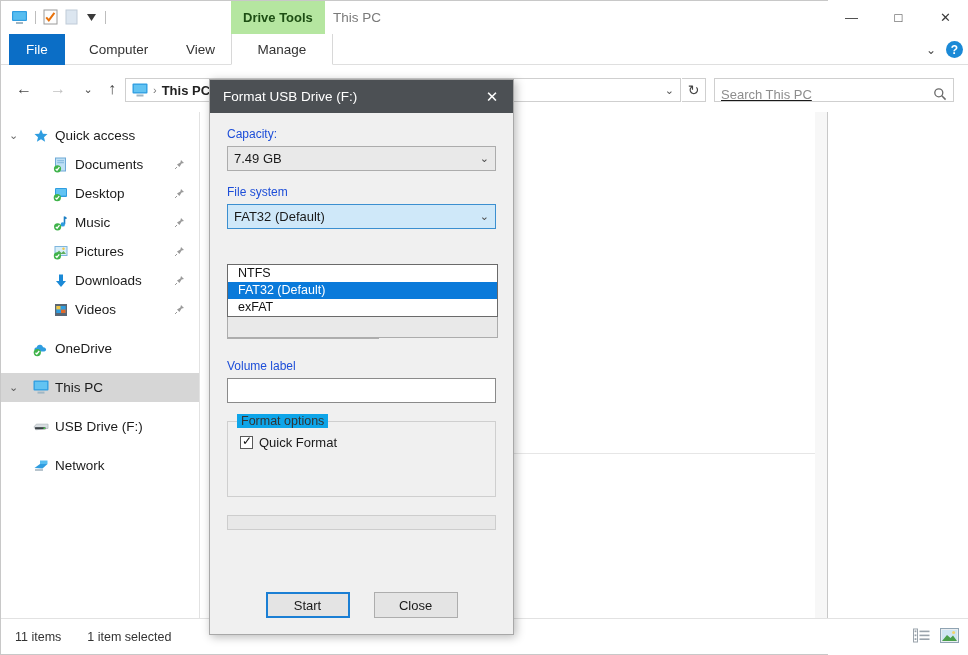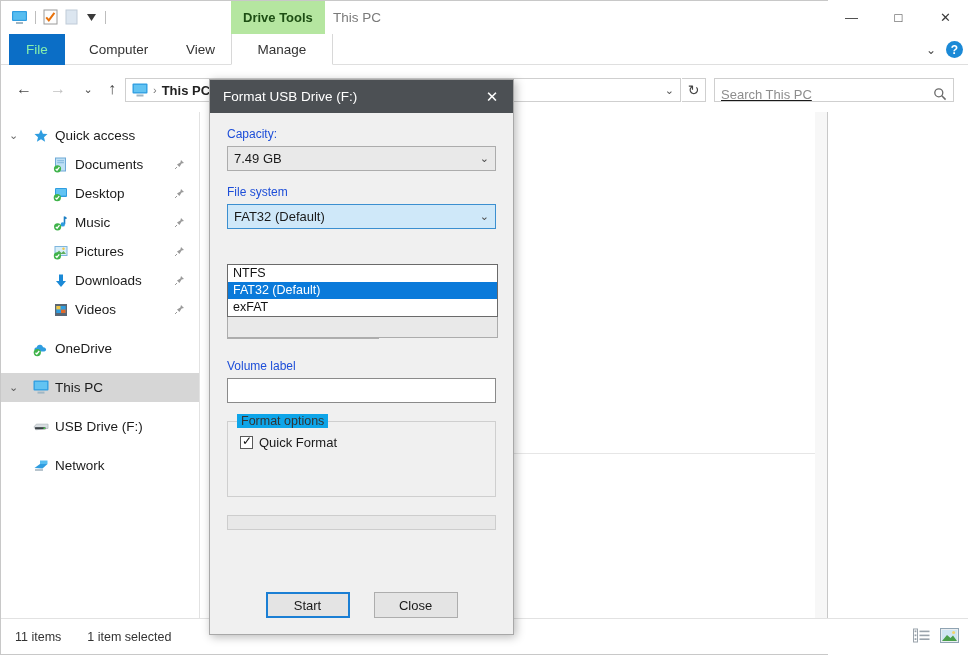--- a/index.html
+++ b/index.html
@@ -57,21 +57,21 @@
   .ribbonrow {
     position: absolute; top: 33px; left: 0; width: 968px; height: 31px;
     background: #ffffff; border-bottom: 1px solid #dfdfdf;
   }
   .rtab {
     position: absolute; top: 0; height: 31px;
     display: flex; align-items: center; justify-content: center;
     font-size: 13.5px; color: #333; padding: 0 13px;
   }
   .rtab.file {
-    left: 8px; background: #0b6ec6; color: #86efac; width: 56px; padding: 0;
+    left: 8px; background: #0b6ec6; color: #ffffff; width: 56px; padding: 0;
   }
   .rtab.manage-sub {
     background: #ffffff; border-left: 1px solid #d8d8d8;
     border-right: 1px solid #d8d8d8; border-bottom: 1px solid #ffffff;
   }
   .ribbon-right {
     position: absolute; right: 6px; top: 0; height: 31px;
     display: flex; align-items: center; gap: 10px;
   }
   .helpdot {
@@ -233,21 +233,21 @@
 
   .dropdown-list {
     position: absolute; left: 17px; top: 151px;
     width: 271px;
     background: #ffffff;
     border: 1px solid #6a6a6a;
     z-index: 40;
   }
   .dd-opt {
     height: 17px; line-height: 17px;
-    padding-left: 5px; font-size: 12.5px; color: #111;
+    padding-left: 10px; font-size: 12.5px; color: #111;
   }
   .dd-opt.hl { background: #0a7ada; color: #ffffff; }
 
   .ghost-combo {
     position: absolute; left: 17px; top: 200px; width: 271px; height: 25px;
     border: 1px solid #acacac; background: #e9e9e9;
   }
 
   .btn {
     height: 26px; border: 1px solid #adadad; background: #e4e4e4;

